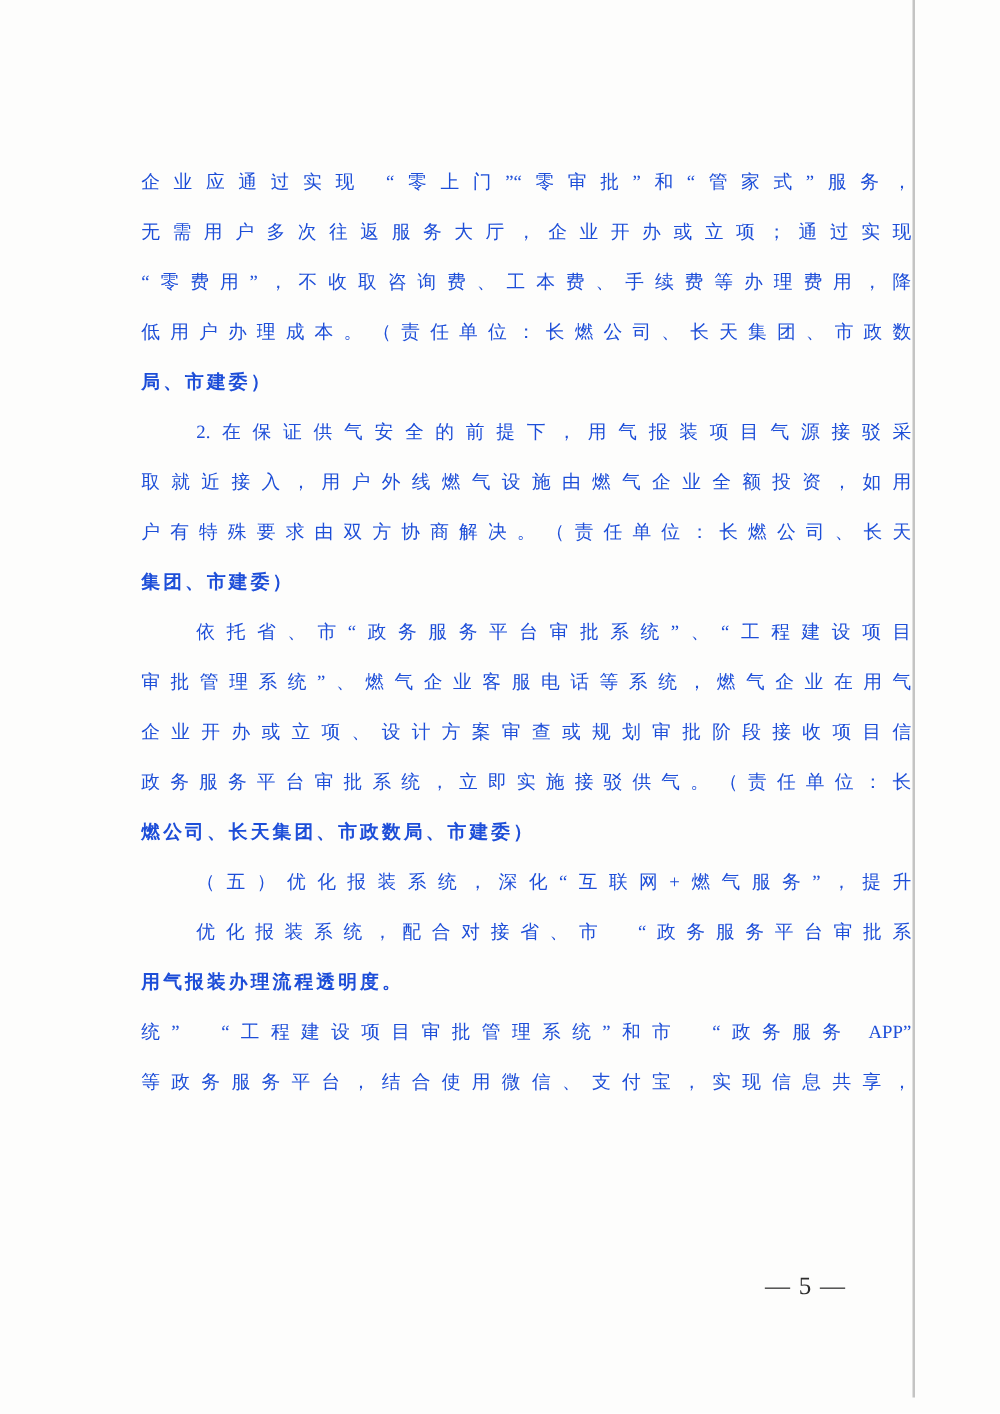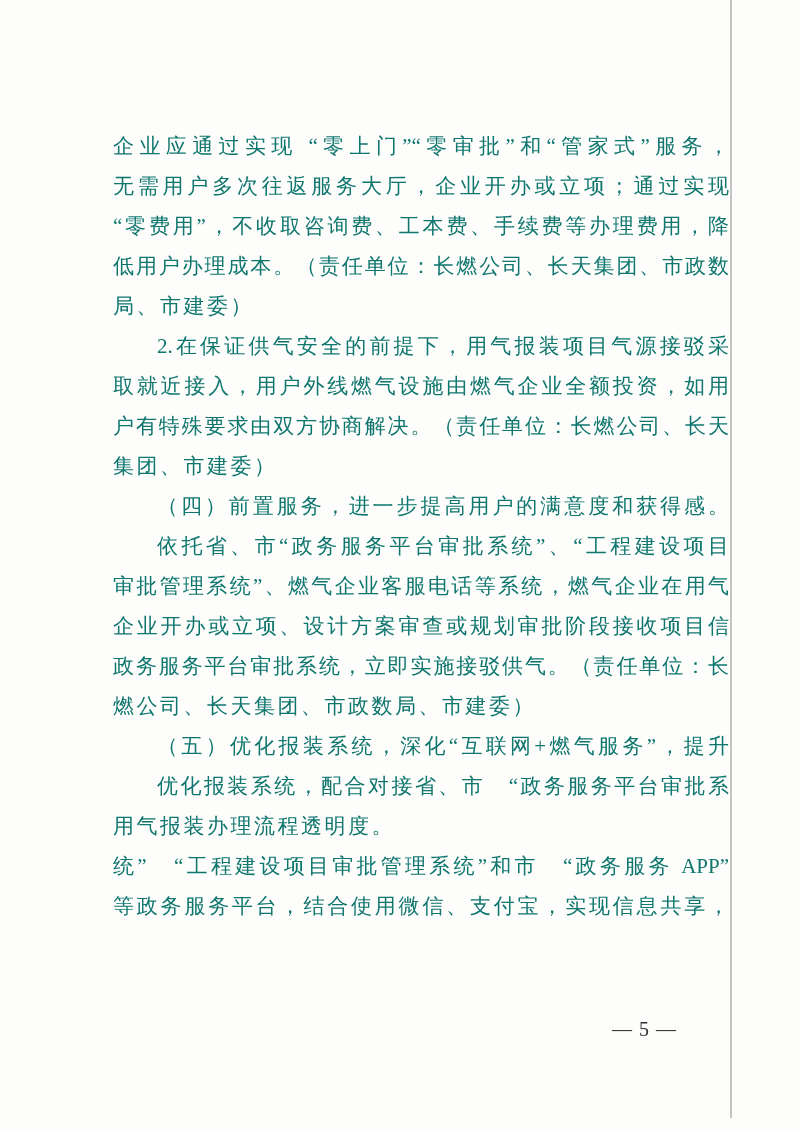--- a/index.html
+++ b/index.html
@@ -33,38 +33,39 @@
     position: absolute;
     left: 113px;
     top: 126px;
     width: 616px;
   }
   .ln {
     margin: 0;
     padding: 0;
     height: 40px;
     line-height: 40px;
-    font-size: 21px;
-    color: #0f766e;
+    font-size: 15px;
+    color: #1d4ed8;
     text-align: justify;
     -webkit-font-smoothing: antialiased;
   }
   
   .j {
     text-align-last: justify;
   }
   
   .ind {
     text-indent: 44px;
   }
   
   .short {
     letter-spacing: 2.5px;
     text-align: center;
     text-align-last: left;
+    font-weight: bold;
   }
   .footer {
     position: absolute;
     left: 612px;
     top: 1018px;
     font-size: 20px;
     letter-spacing: 1px;
     color: #2d2d2d;
     white-space: nowrap;
   }
@@ -79,21 +80,20 @@
   <main class="content">
     <p class="ln j">企业应通过实现 “零上门”“零审批”和“管家式”服务，</p>
     <p class="ln j">无需用户多次往返服务大厅，企业开办或立项；通过实现</p>
     <p class="ln j">“零费用”，不收取咨询费、工本费、手续费等办理费用，降</p>
     <p class="ln j">低用户办理成本。（责任单位：长燃公司、长天集团、市政数</p>
     <p class="ln short">局、市建委）</p>
     <p class="ln j ind">2.在保证供气安全的前提下，用气报装项目气源接驳采</p>
     <p class="ln j">取就近接入，用户外线燃气设施由燃气企业全额投资，如用</p>
     <p class="ln j">户有特殊要求由双方协商解决。（责任单位：长燃公司、长天</p>
     <p class="ln short">集团、市建委）</p>
-    <p class="ln j ind">（四）前置服务，进一步提高用户的满意度和获得感。</p>
     <p class="ln j ind">依托省、市“政务服务平台审批系统”、“工程建设项目</p>
     <p class="ln j">审批管理系统”、燃气企业客服电话等系统，燃气企业在用气</p>
     <p class="ln j">企业开办或立项、设计方案审查或规划审批阶段接收项目信</p>
     <p class="ln j">政务服务平台审批系统，立即实施接驳供气。（责任单位：长</p>
     <p class="ln short">燃公司、长天集团、市政数局、市建委）</p>
     <p class="ln j ind">（五）优化报装系统，深化“互联网+燃气服务”，提升</p>
     <p class="ln j ind">优化报装系统，配合对接省、市　“政务服务平台审批系</p>
     <p class="ln short">用气报装办理流程透明度。</p>
     <p class="ln j">统”　“工程建设项目审批管理系统”和市　“政务服务 APP”</p>
     <p class="ln j">等政务服务平台，结合使用微信、支付宝，实现信息共享，</p>

